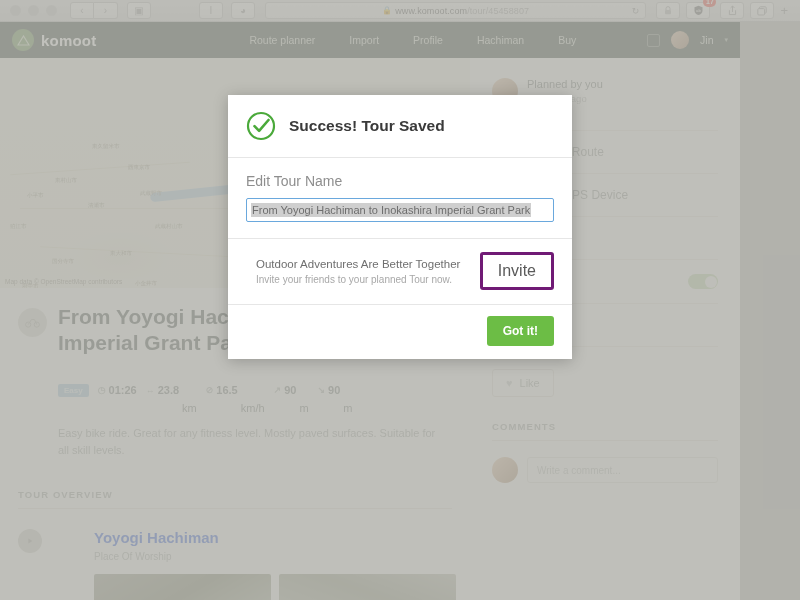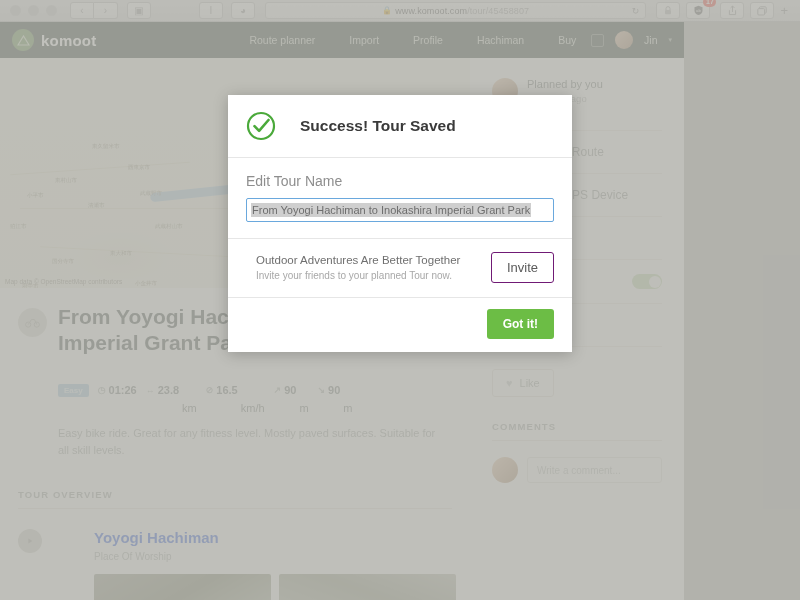--- a/index.html
+++ b/index.html
@@ -50,21 +50,21 @@
   .badge-count {
     position: absolute; top: -5px; right: -6px;
     background: #f03b2d; color: #fff;
     font-size: 7px; line-height: 9px;
     min-width: 13px; height: 10px; border-radius: 5px;
     text-align: center; padding: 0 2px; font-weight: bold;
   }
   .plus-tab { color:#8a8a8a; font-size: 13px; padding-right:2px; }
 
   
-  .page { position: absolute; top: 22px; left: 0; width: 684px; height: 578px; background: #f6f6f4; }
+  .page { position: absolute; top: 22px; left: 0; width: 740px; height: 578px; background: #f6f6f4; }
 
   .komoot-nav {
     height: 36px; background: #2b3a2f;
     display: flex; align-items: center; padding: 0 12px;
   }
   .logo-grp { display: flex; align-items: center; gap: 7px; }
   .logo-mark {
     width: 22px; height: 22px; border-radius: 50%;
     background: #5e8a47;
     display: flex; align-items:center; justify-content:center;
@@ -162,39 +162,39 @@
   }
 
   
   .modal {
     position:absolute; left:228px; top:95px;
     width:344px;
     background:#fff;
     box-shadow: 0 2px 14px rgba(0,0,0,.22);
     z-index: 60;
   }
-  .modal-head { display:flex; align-items:center; gap:24px; padding:16px 18px;
+  .modal-head { display:flex; align-items:center; gap:13px; padding:16px 18px;
      border-bottom:1px solid #e6e6e6; }
   .check-circle { width:30px;height:30px;flex:none; }
   .modal-title { font-size:15.5px; font-weight:700; color:#3a3a3a; }
   .modal-body { padding:15px 18px 16px 18px; border-bottom:1px solid #e6e6e6; }
   .field-label { font-size:14px; color:#8e8e8e; }
   .tour-input {
     margin-top:9px; height:24px; border:1px solid #6aa8dd; border-radius:2px;
     display:flex; align-items:center; padding:0 4px;
   }
   .tour-input .sel {
     background:#cfcfcf; color:#6d6d6d; font-size:11px; padding:1px 1px;
   }
   .invite-sec { display:flex; align-items:center; padding:13px 18px 14px 28px;
      border-bottom:1px solid #e6e6e6; }
   .invite-head { font-size:11.5px; color:#6f6f6f; }
   .invite-sub { font-size:10px; color:#a8a8a8; margin-top:4px; }
-  .invite-btn { margin-left:auto; border:1px solid #701a75; border-radius:3px;
-     padding:7px 15px; font-size:13px; color:#5a5a5a; background:#fff; }
+  .invite-btn { margin-left:auto; border:3px solid #701a75; border-radius:3px;
+     padding:7px 15px; font-size:16px; color:#5a5a5a; background:#fff; }
   .modal-foot { padding:11px 18px 13px 0; display:flex; justify-content:flex-end; }
   .gotit-btn { background:#6cbd45; color:#fff; border:none; border-radius:3px;
      padding:8px 16px; font-size:12px; font-weight:700; }
 </style>
 </head>
 <body>
 
 <div class="browser-chrome">
   <div class="traffic-lights">
     <div class="tl"></div>

